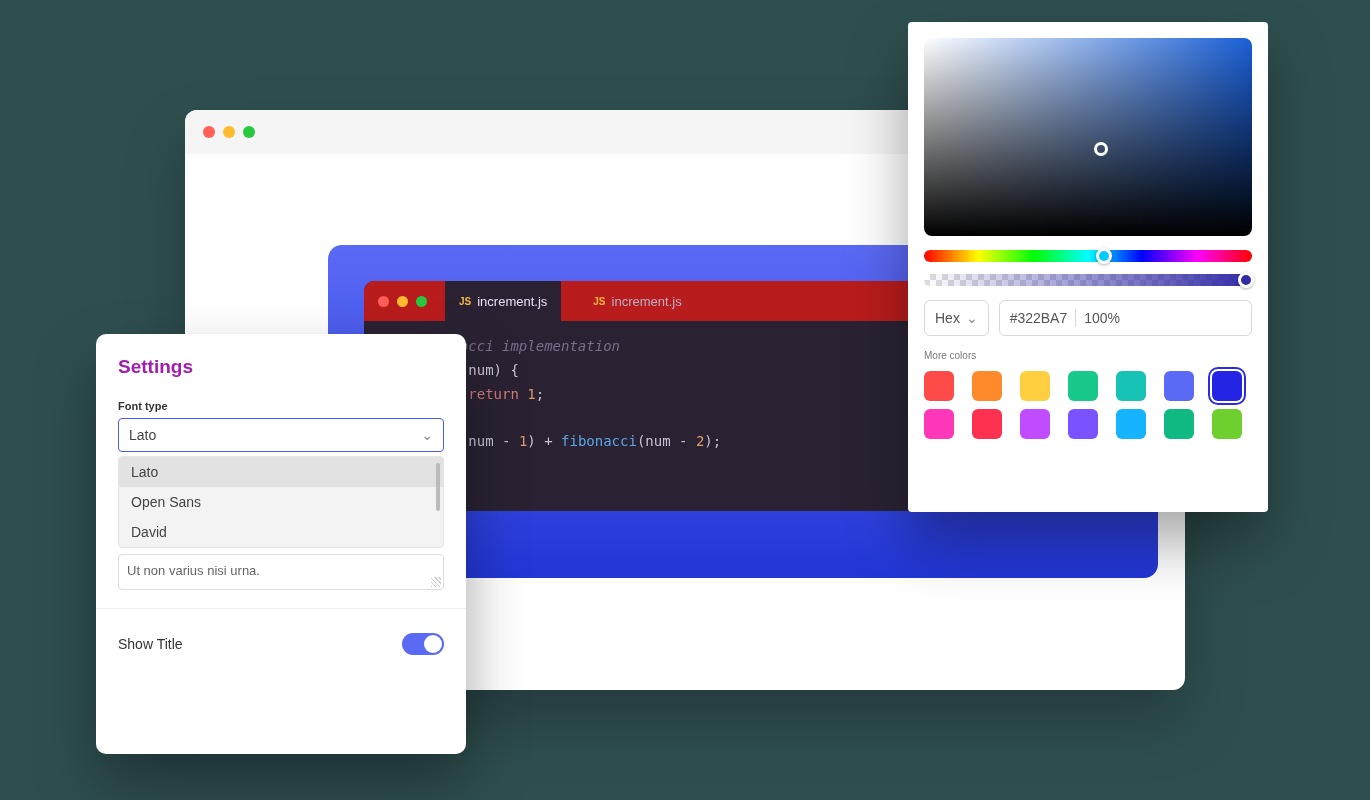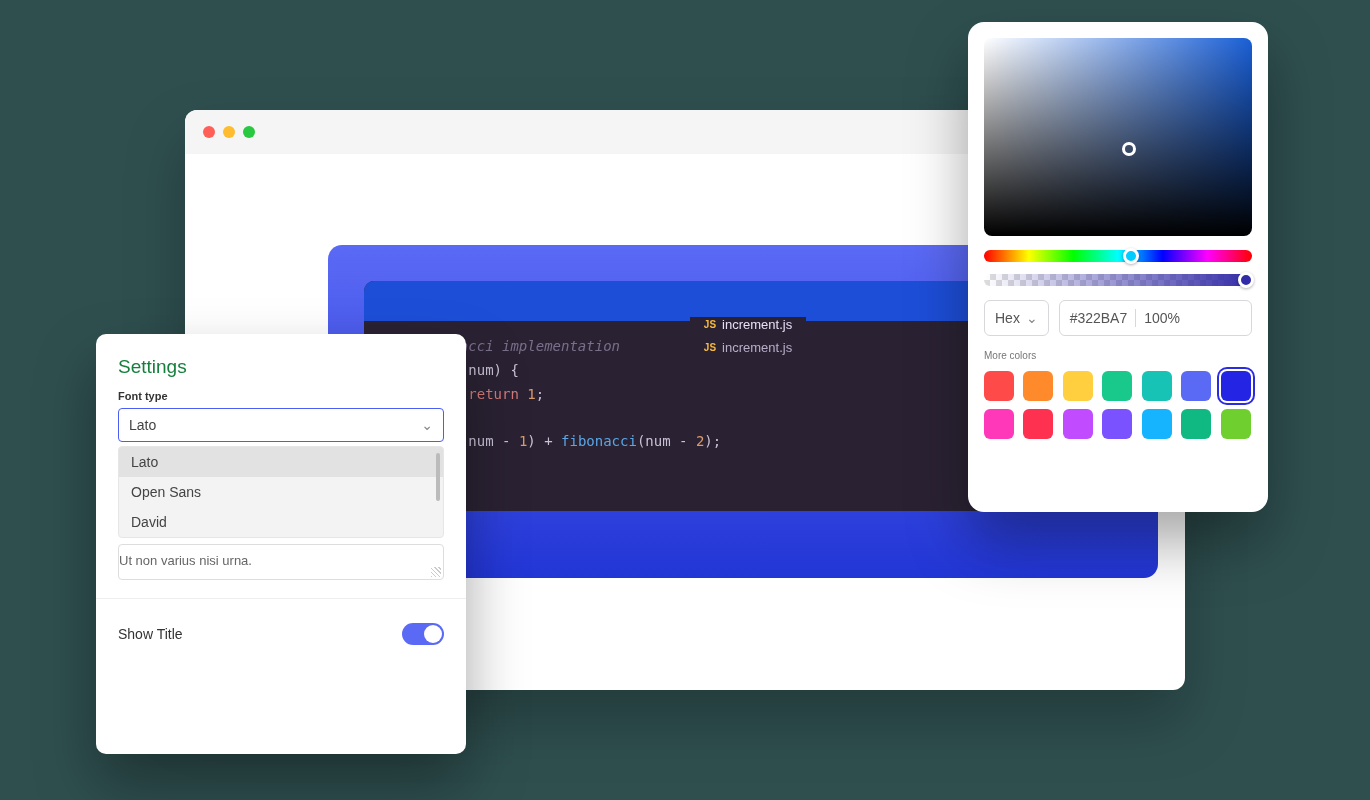--- a/index.html
+++ b/index.html
@@ -48,26 +48,25 @@
     padding: 36px 36px 0 36px;
   }
   .editor {
     background: #2a2233;
     border-radius: 10px 10px 0 0;
     height: 230px;
     overflow: hidden;
   }
   .editor-tabs {
     height: 40px;
-    background: #1d4ed8;
-    display: flex;
-    align-items: center;
-    padding: 12px 14px;
+    background: #b91c1c;
+    display: flex;
+    align-items: center;
+    padding: 0 14px;
     gap: 8px;
-    flex-direction: column;
   }
   .editor-tabs .traffic-dot { width: 11px; height: 11px; }
   .tab {
     display: flex;
     align-items: center;
     gap: 6px;
     padding: 0 14px;
     height: 100%;
     color: #b8aec8;
     font-size: 13px;
@@ -96,21 +95,21 @@
     top: 334px;
     width: 370px;
     height: 420px;
     background: #fff;
     border-radius: 10px;
     box-shadow: 0 30px 60px rgba(0,0,0,0.35);
     padding: 22px 22px 0 22px;
     display: flex;
     flex-direction: column;
   }
-  .settings h2 { font-size: 19px; font-weight: 400; color: #15803d; margin-bottom: 12px; }
+  .settings h2 { font-size: 19px; font-weight: 700; color: #a21caf; margin-bottom: 22px; }
   .field-label { font-size: 11px; font-weight: 600; color: #333; margin-bottom: 6px; }
   .select {
     border: 1px solid #4a5ef3;
     border-radius: 4px;
     height: 34px;
     display: flex;
     align-items: center;
     justify-content: space-between;
     padding: 0 10px;
     font-size: 14px;
@@ -129,21 +128,21 @@
     padding: 7px 12px;
     font-size: 14px;
     color: #444;
     cursor: pointer;
   }
   .dropdown .opt.sel { background: #e2e2e2; }
   .textarea {
     margin-top: 6px;
     border: 1px solid #ddd;
     border-radius: 4px;
-    padding: 8px 0;
+    padding: 8px 8px;
     font-size: 13px;
     color: #666;
     height: 36px;
     resize: none;
     position: relative;
   }
   .resize-grip {
     position: absolute;
     right: 2px; bottom: 2px;
     width: 10px; height: 10px;
@@ -172,24 +171,24 @@
     width: 18px; height: 18px;
     background: #fff;
     border-radius: 50%;
   }
 
   
   .colorpicker {
     position: absolute;
     right: 102px;
     top: 22px;
-    width: 300px;
+    width: 360px;
     height: 490px;
     background: #fff;
-    border-radius: 16px;
+    border-radius: 4px;
     box-shadow: 0 30px 60px rgba(0,0,0,0.35);
     padding: 16px;
   }
   .sv-panel {
     width: 100%;
     height: 198px;
     border-radius: 8px;
     background: linear-gradient(to top, #000, transparent), linear-gradient(to right, #fff, #1a5fd6);
     position: relative;
   }

